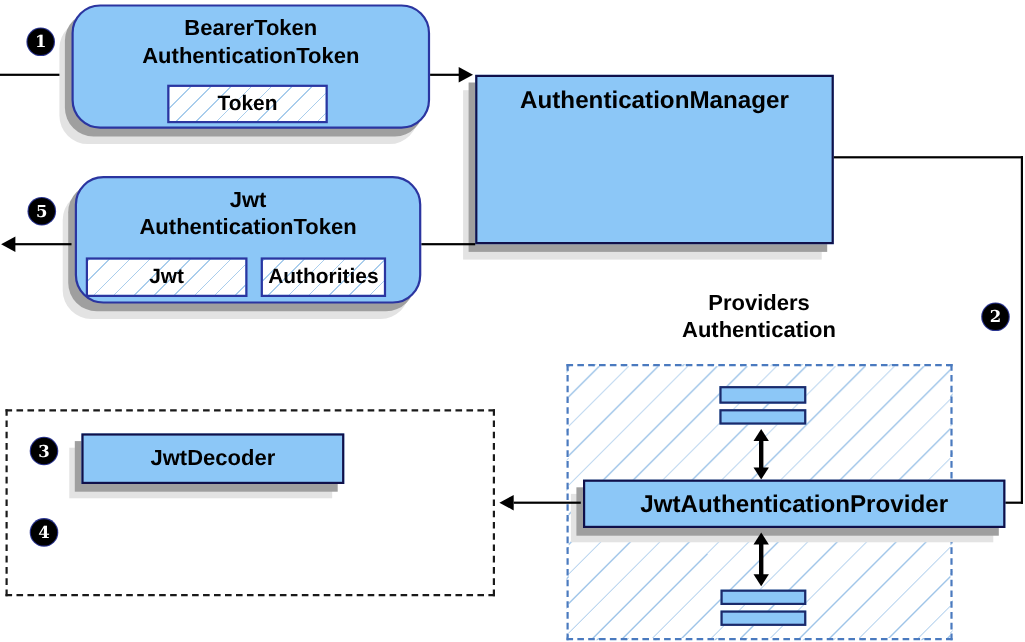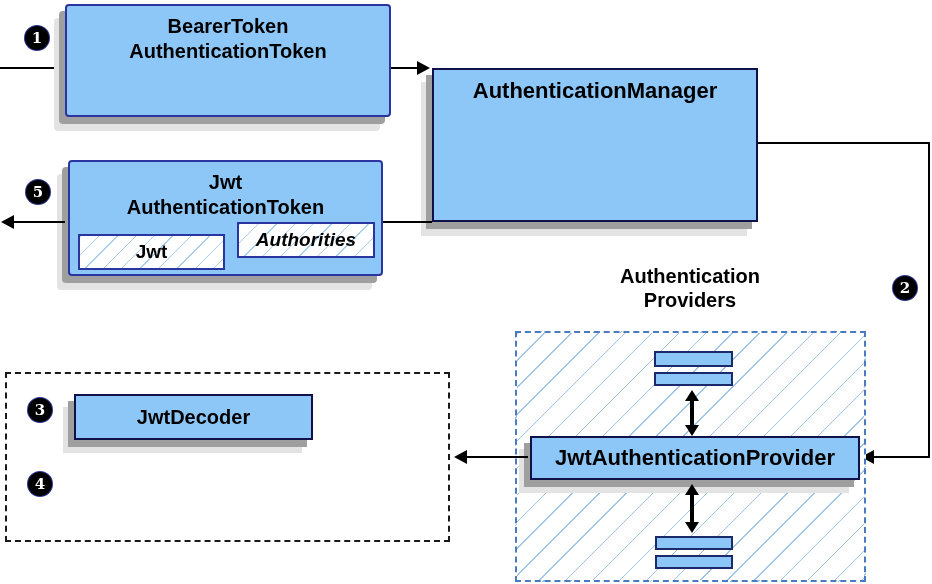--- a/index.html
+++ b/index.html
@@ -2,21 +2,21 @@
 <html><head>
 <meta charset="utf-8">
 <style>
   html,body{margin:0;padding:0;background:#fff;}
   .stage{
     position:relative;width:932px;height:584px;overflow:hidden;background:#fff;
     font-family:"Liberation Sans",sans-serif;color:#000;
   }
   
   .bluebox{position:absolute;background:#8CC7F7;box-sizing:border-box;}
-  .rounded{border:2px solid #2B35A0;border-radius:4px;}
+  .rounded{border:2px solid #2B35A0;border-radius:26px;}
   .square{border:2px solid #10104A;}
   .shadowed{box-shadow:-6px 7px 0 #9F9F9F,-11px 14px 0 #E3E3E3;}
   .boxtitle{font-weight:bold;font-size:20px;line-height:25px;text-align:center;padding-top:8px;}
   .inner-field{
     position:absolute;box-sizing:border-box;border:2px solid #2B35A0;
     background:repeating-linear-gradient(135deg,#A9CDEC 0 1px,#FFFFFF 1px 13px);
     display:flex;align-items:center;justify-content:center;
     font-weight:bold;font-size:19px;
   }
   .centerlabel{display:flex;align-items:center;justify-content:center;font-weight:bold;}
@@ -54,66 +54,67 @@
 <div class="stage">
 
   <div class="hline" style="top:67px;left:0;width:65px;"></div>
   <div class="badge" style="left:25px;top:26px;">1</div>
 
   <div class="bluebox rounded shadowed" style="left:65px;top:4px;width:326px;height:113px;">
     <div class="boxtitle">
       <div>BearerToken</div>
       <div>AuthenticationToken</div>
     </div>
+    <div class="inner-field" style="left:85px;top:71px;width:146px;height:35px;">Token</div>
   </div>
 
   <div class="hline" style="top:67px;left:391px;width:28px;"></div>
   <div class="arr-r" style="left:417px;top:61px;"></div>
 
   <div class="bluebox square shadowed" style="left:432px;top:68px;width:326px;height:154px;">
     <div class="boxtitle" style="font-size:22px;">AuthenticationManager</div>
   </div>
 
   <div class="hline" style="top:221px;left:383px;width:49px;"></div>
 
   <div class="bluebox rounded shadowed" style="left:68px;top:160px;width:315px;height:116px;">
     <div class="boxtitle">
       <div>Jwt</div>
       <div>AuthenticationToken</div>
     </div>
     <div class="inner-field" style="left:8px;top:72px;width:147px;height:36px;">Jwt</div>
-    <div class="inner-field" style="left:167px;top:60px;width:138px;height:36px;font-style:italic;">Authorities</div>
+    <div class="inner-field" style="left:167px;top:72px;width:114px;height:36px;">Authorities</div>
   </div>
 
   <div class="hline" style="top:221px;left:13px;width:52px;"></div>
   <div class="arr-l" style="left:1px;top:215px;"></div>
   <div class="badge" style="left:26px;top:180px;">5</div>
 
   <div class="hline" style="top:142px;left:758px;width:172px;"></div>
   <div class="vline" style="left:928px;top:142px;height:316px;"></div>
   <div class="hline" style="top:456px;left:874px;width:56px;"></div>
   <div class="arr-l" style="left:861px;top:450px;"></div>
   <div class="badge" style="left:893px;top:276px;">2</div>
 
   <div class="group-label" style="left:590px;top:264px;width:200px;">
+    <div>Providers</div>
     <div>Authentication</div>
-    <div>Providers</div>
   </div>
 
   <div class="providers-container" style="left:515px;top:331px;width:351px;height:251px;">
     <div class="mini-bar" style="left:137px;top:18px;width:79px;height:16px;"></div>
     <div class="mini-bar" style="left:137px;top:39px;width:79px;height:14px;"></div>
 
     <div class="dblarrow" style="left:166px;top:57px;height:46px;">
       <div class="up"></div>
         <div class="shaft"></div>
         <div class="down"></div>
     </div>
 
-    <div class="bluebox centerlabel" style="left:13px;top:103px;width:330px;height:44px;border:2px solid #10104A;font-size:22px;box-shadow:-6px 7px 0 #9F9F9F,-11px 13px 0 #E3E3E3;">JwtAuthenticationProvider</div>
+    <div class="bluebox centerlabel" style="left:13px;top:103px;width:384px;height:44px;border:2px solid #10104A;font-size:22px;box-shadow:-6px 7px 0 #9F9F9F,-11px 13px 0 #E3E3E3;">JwtAuthenticationProvider</div>
 
     <div class="dblarrow" style="left:166px;top:151px;height:49px;">
       <div class="up"></div>
         <div class="shaft"></div>
         <div class="down"></div>
     </div>
 
     <div class="mini-bar" style="left:138px;top:203px;width:78px;height:14px;"></div>
     <div class="mini-bar" style="left:138px;top:222px;width:78px;height:14px;"></div>
   </div>

